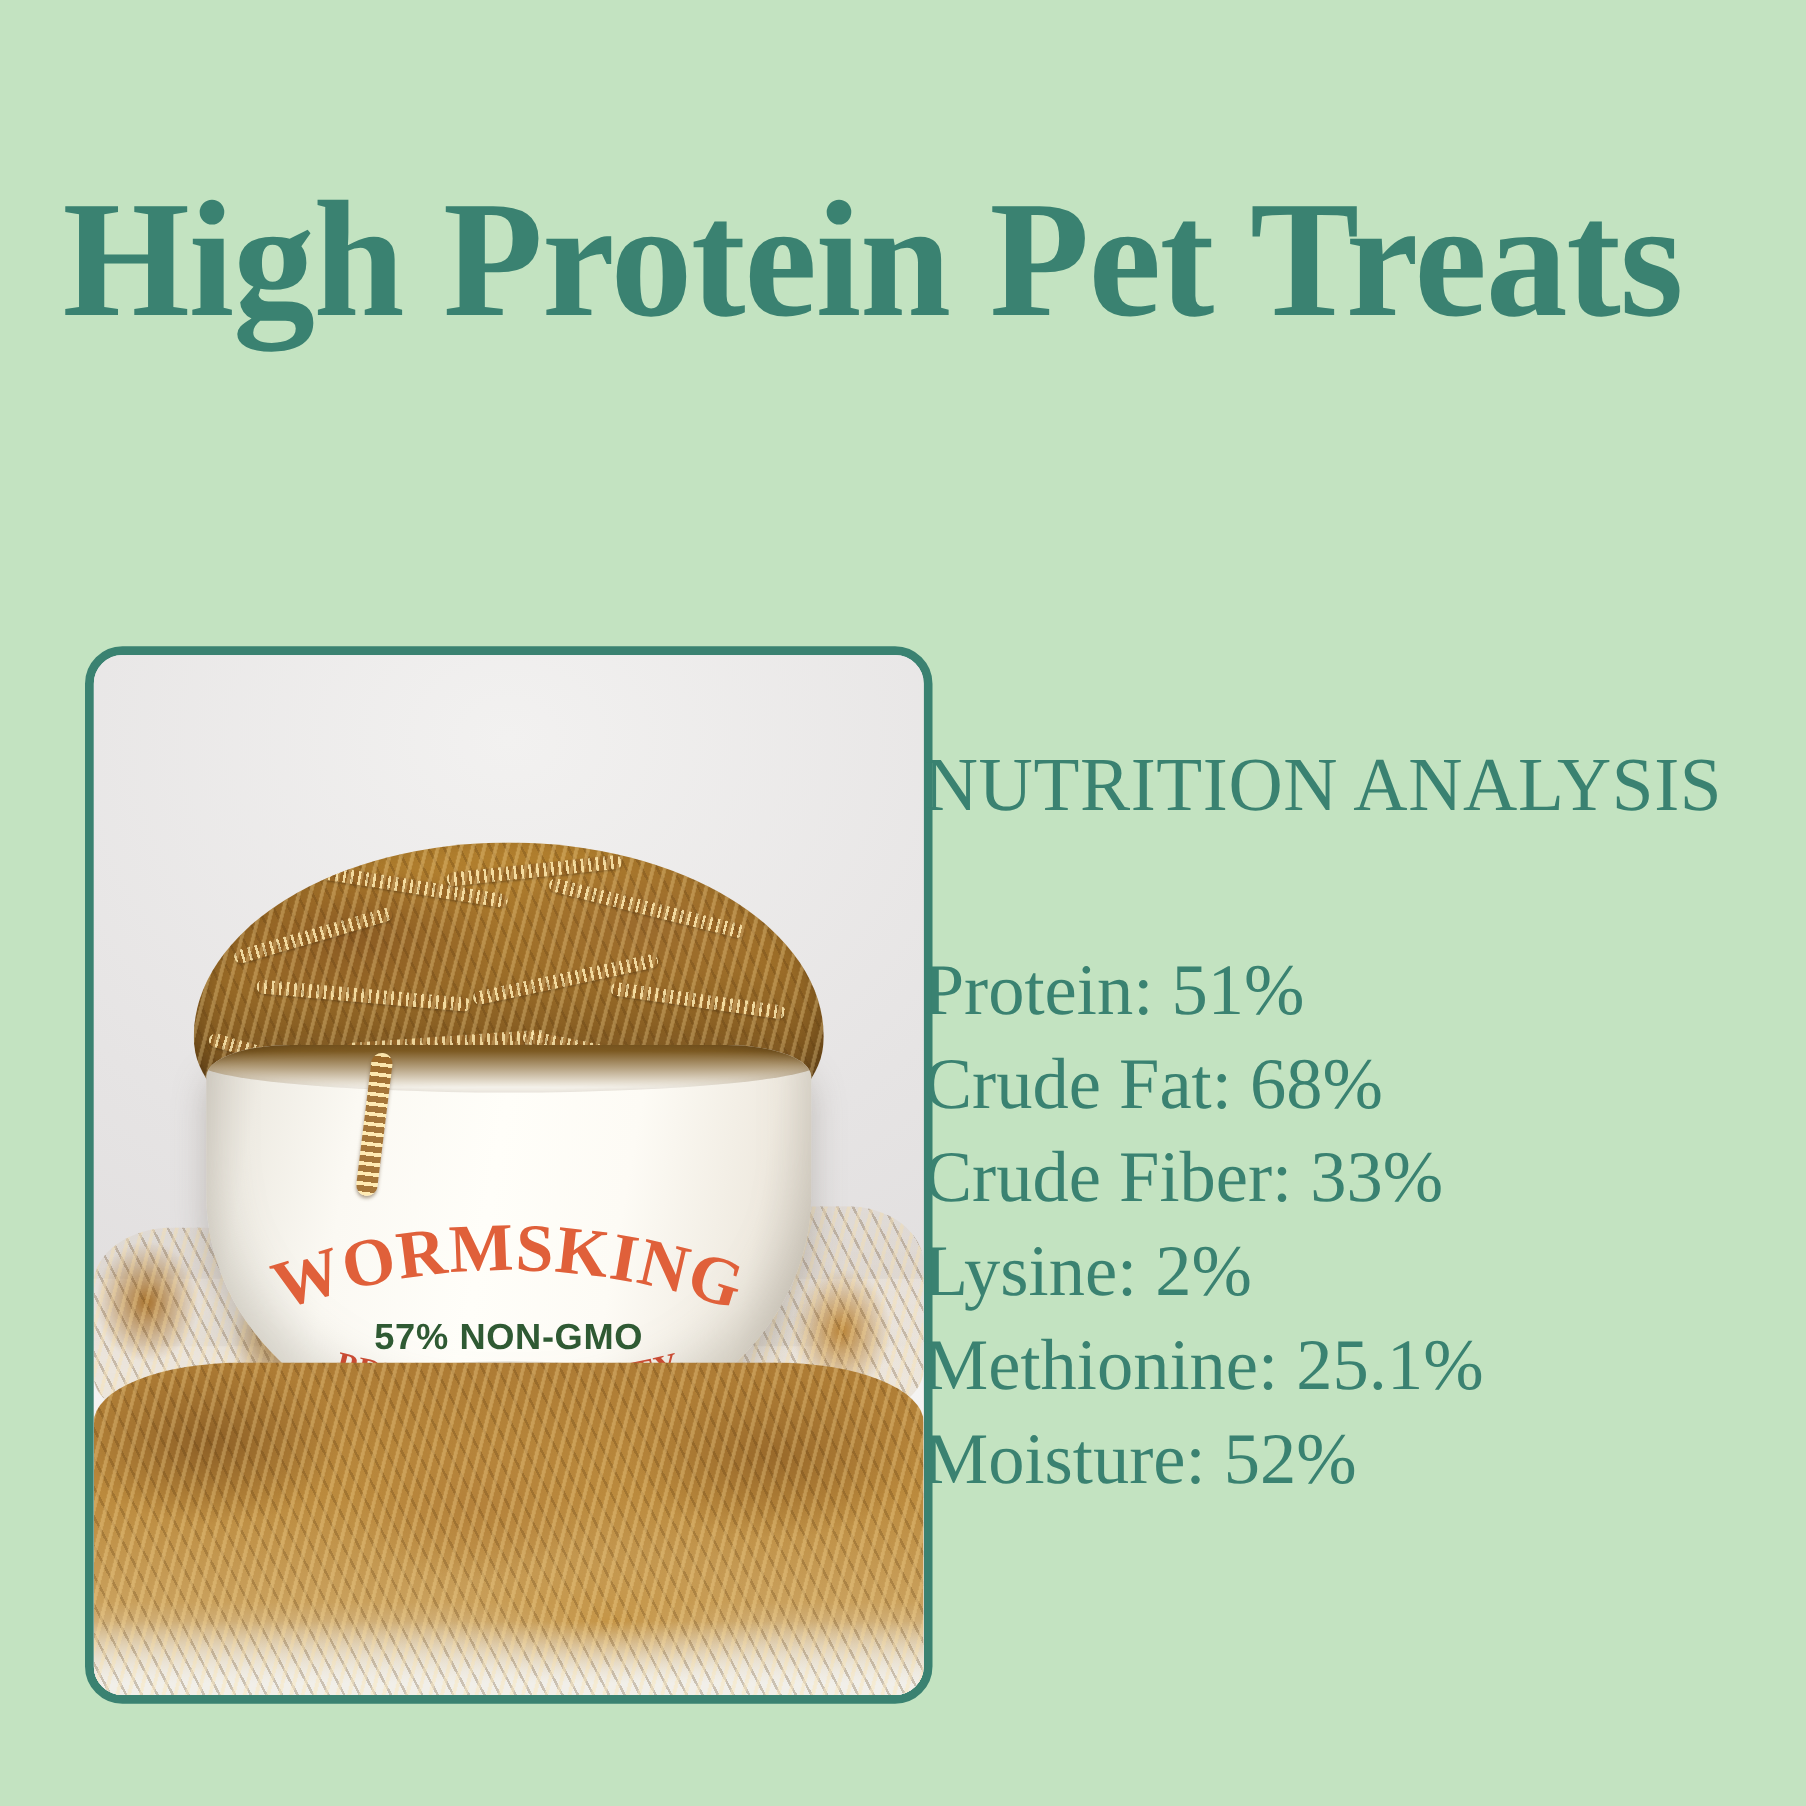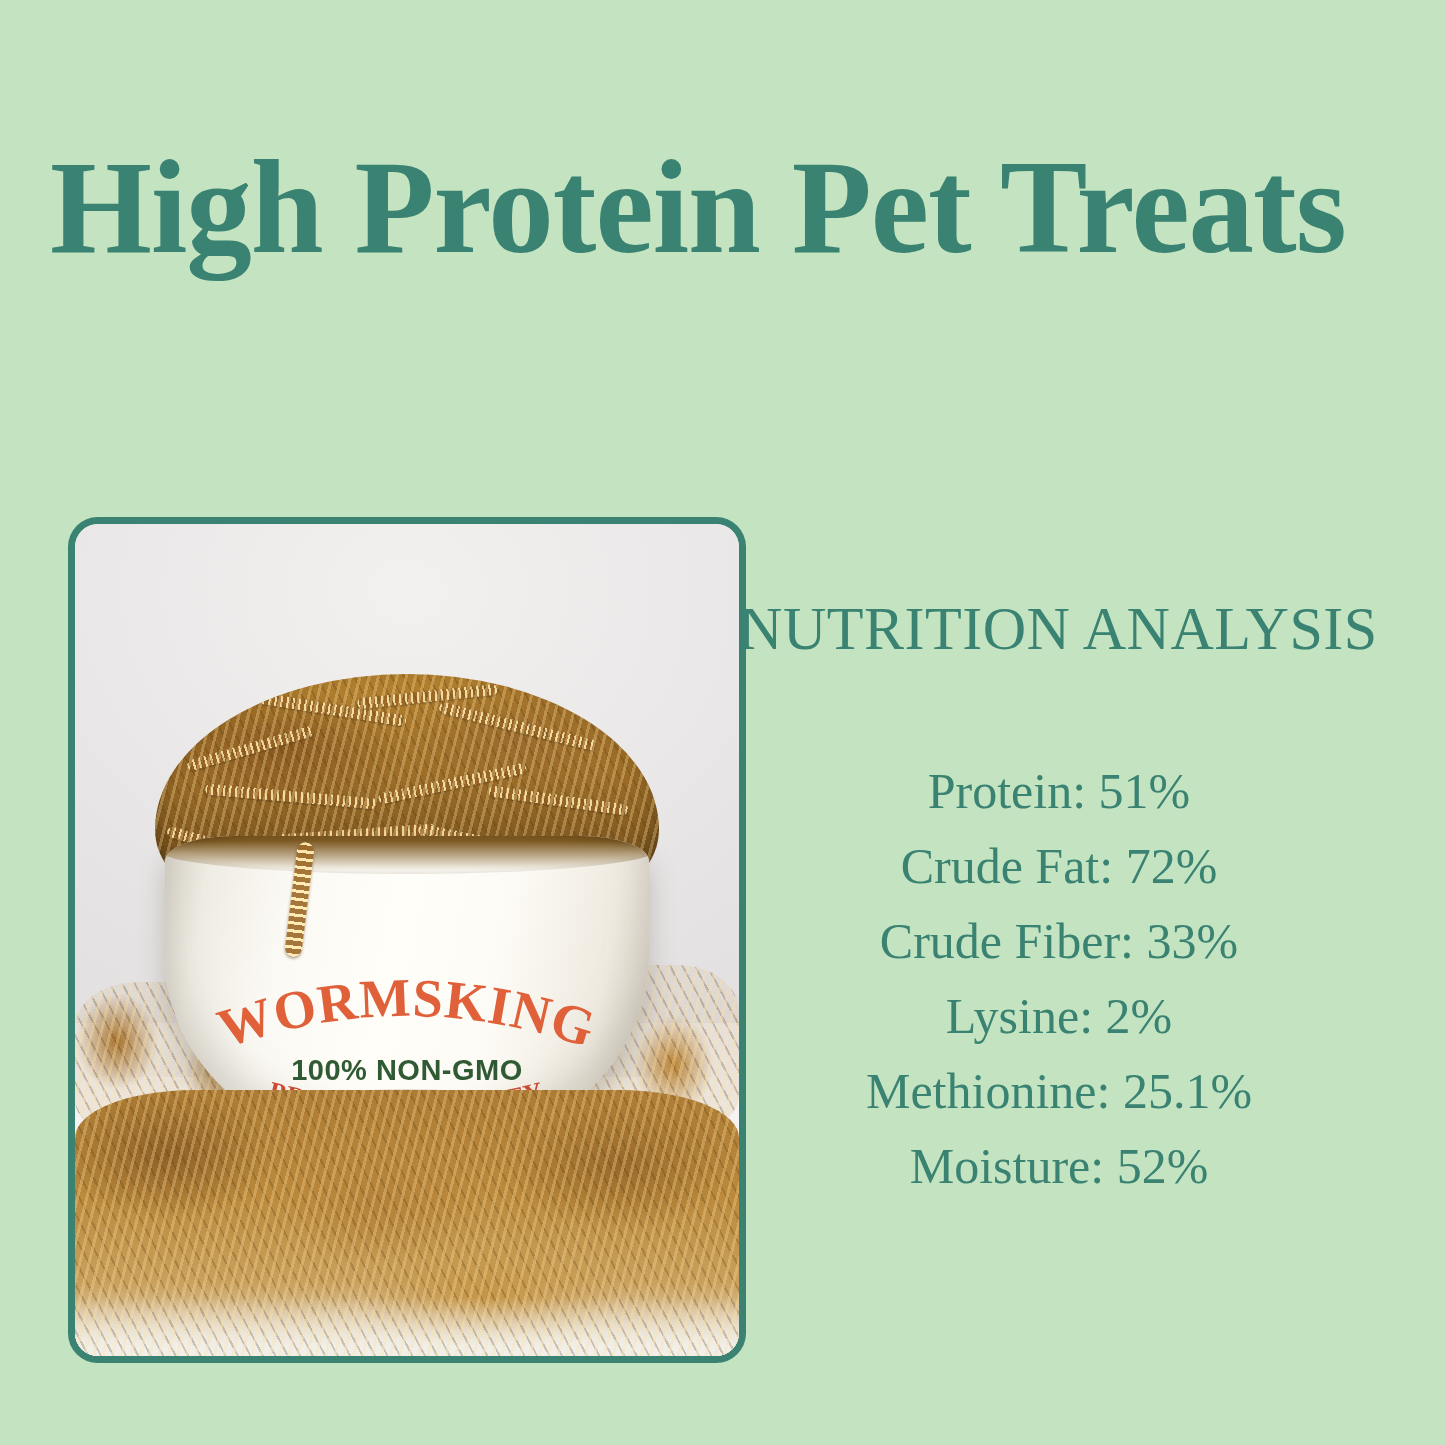--- a/index.html
+++ b/index.html
@@ -252,24 +252,23 @@
   }
   #nutrition-list {
     margin: 0;
     padding: 0;
     list-style: none;
     margin-top: 94px;
   }
   #nutrition-list li {
     color: #3a8271;
     font-family: "Liberation Serif", "DejaVu Serif", serif;
-    font-size: 50px;
+    font-size: 58px;
     line-height: 75px;
     white-space: nowrap;
-    text-align: center;
   }
 </style>
 </head>
 <body>
 
 <div id="poster">
 
   <div id="title">High Protein Pet Treats</div>
 
   <div id="photo-frame">
@@ -301,21 +300,21 @@
         <div id="logo">
           <svg class="brand-arc" viewBox="0 0 420 84" preserveAspectRatio="xMidYMid meet">
             <defs>
               <path id="arcBrand" d="M 14,74 Q 210,2 406,74" fill="none"></path>
             </defs>
             <text text-anchor="middle">
               <textPath href="#arcBrand" startOffset="50%">WORMSKING</textPath>
             </text>
           </svg>
 
-          <div class="nongmo">100% NON-GMO</div>
+          <div class="nongmo">57% NON-GMO</div>
 
           <svg class="premium-arc" viewBox="0 0 420 46" preserveAspectRatio="xMidYMid meet">
             <defs>
               <path id="arcPremium" d="M 70,14 Q 210,50 350,14" fill="none"></path>
             </defs>
             <text text-anchor="middle">
               <textPath href="#arcPremium" startOffset="50%">PREMIUM QUALITY</textPath>
             </text>
           </svg>
         </div>
@@ -326,21 +325,21 @@
       <div class="scatter" id="scatter-bottom"></div>
 
     </div>
   </div>
 
   <div id="nutrition">
     <div id="nutrition-heading">NUTRITION ANALYSIS</div>
 
     <ul id="nutrition-list">
       <li>Protein: 51%</li>
-      <li>Crude Fat: 72%</li>
+      <li>Crude Fat: 68%</li>
       <li>Crude Fiber: 33%</li>
       <li>Lysine: 2%</li>
       <li>Methionine: 25.1%</li>
       <li>Moisture: 52%</li>
     </ul>
   </div>
 
 </div>
 
 </body></html>

